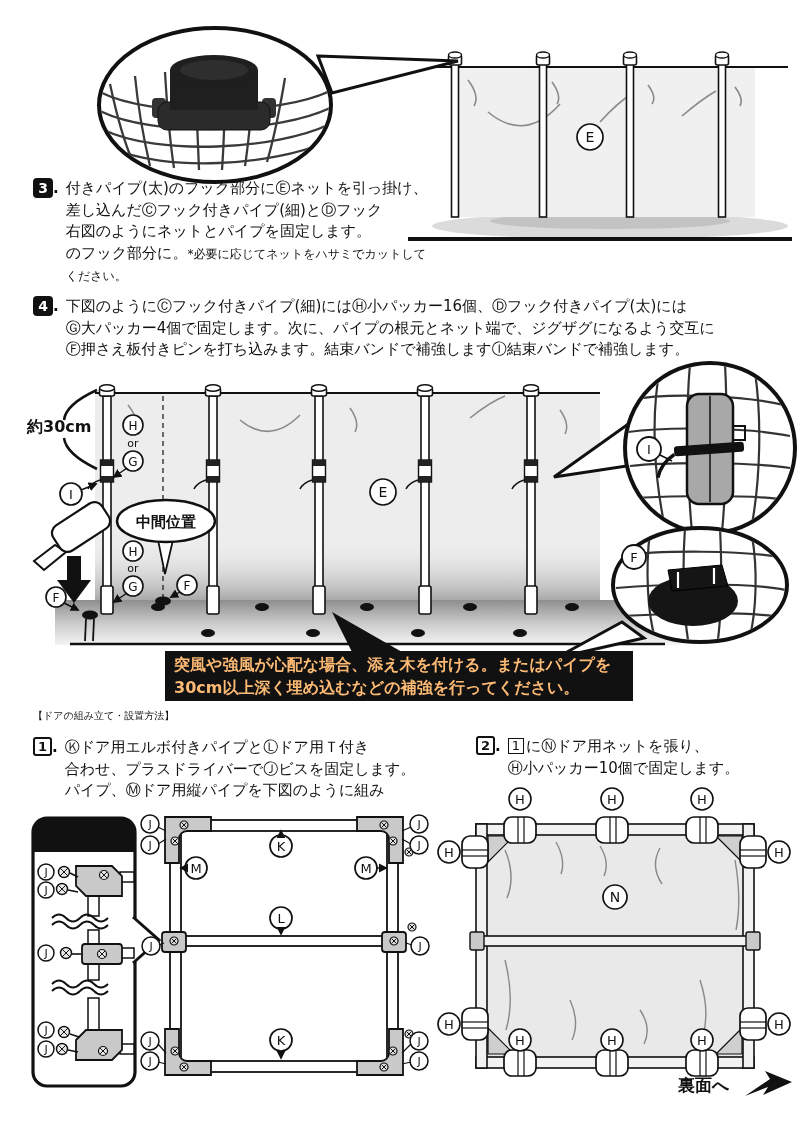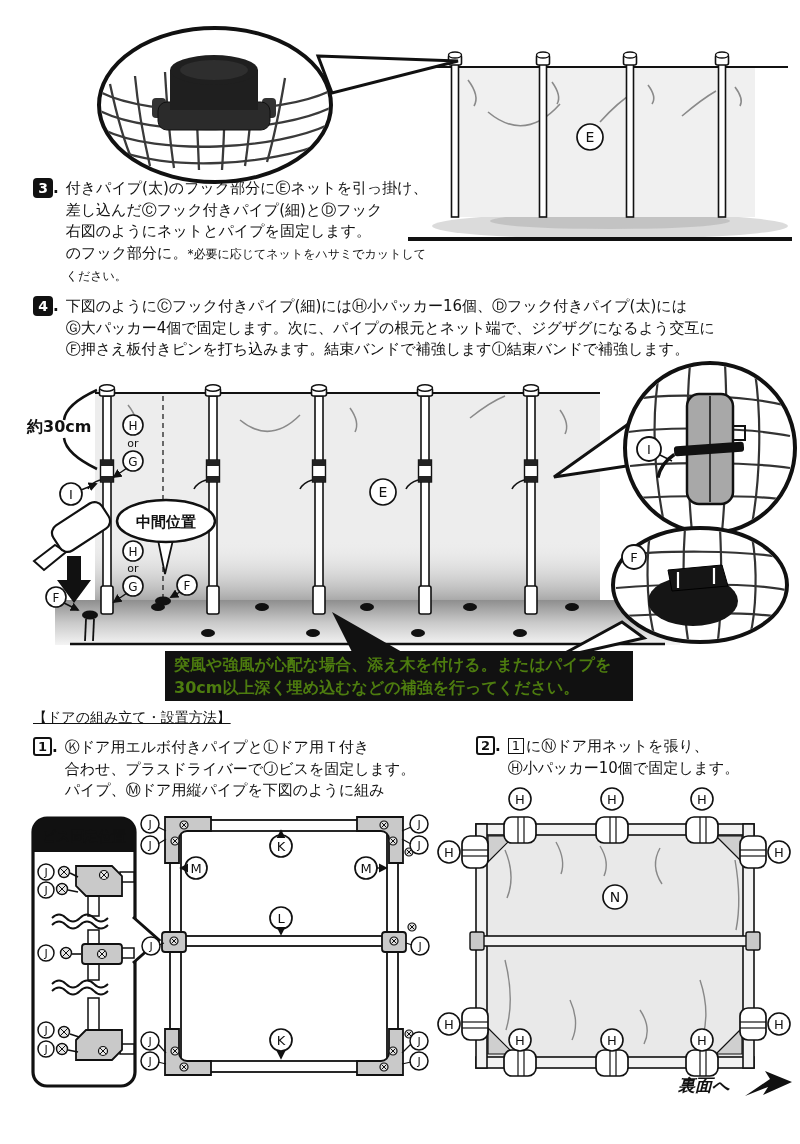--- a/index.html
+++ b/index.html
@@ -9,26 +9,26 @@
   svg text{font-family:"DejaVu Sans",sans-serif;fill:#111;}
   .step-row{display:flex;gap:7px;font-size:15px;line-height:21.5px;}
   .numwrap{flex:0 0 auto;display:flex;align-items:flex-start;}
   .numbox{width:20px;height:20px;text-align:center;font-weight:bold;}
   .dark{background:#111;color:#fff;border-radius:4px;font-size:14px;line-height:20px;}
   .light{background:#fff;border:2px solid #111;border-radius:3px;color:#111;
          font-size:13px;line-height:15px;width:19px;height:19px;box-sizing:border-box;}
   .numdot{font-weight:bold;}
   .note{font-size:12px;}
   .netnote{font-weight:bold;font-size:19px;letter-spacing:.5px;}
-  .warnbox{background:#111;color:#4d7c0f;font-weight:bold;font-size:16px;line-height:23px;
+  .warnbox{background:#111;color:#fdba74;font-weight:bold;font-size:16px;line-height:23px;
            padding:2px 9px;box-sizing:border-box;}
-  .sectitle{font-size:14px;text-decoration:underline;}
+  .sectitle{font-size:10px;}
   .refbox{display:inline-block;border:1.5px solid #111;line-height:14px;padding:0 3px;
           font-size:13px;margin-right:2px;vertical-align:1px;}
-  .backnote{font-size:17px;font-weight:bold;font-style:italic;}
+  .backnote{font-size:17px;font-weight:bold;}
 </style>
 </head>
 <body>
 
 <div class="page">
 
 <svg class="abs" style="left:0;top:0" width="800" height="1144" viewBox="0 0 800 1144">
   <defs>
     <marker id="ah" viewBox="0 0 10 10" refX="8" refY="5" markerWidth="6.5" markerHeight="6.5" orient="auto-start-reverse">
       <path d="M0,0 L10,5 L0,10 Z" fill="#111"></path>

